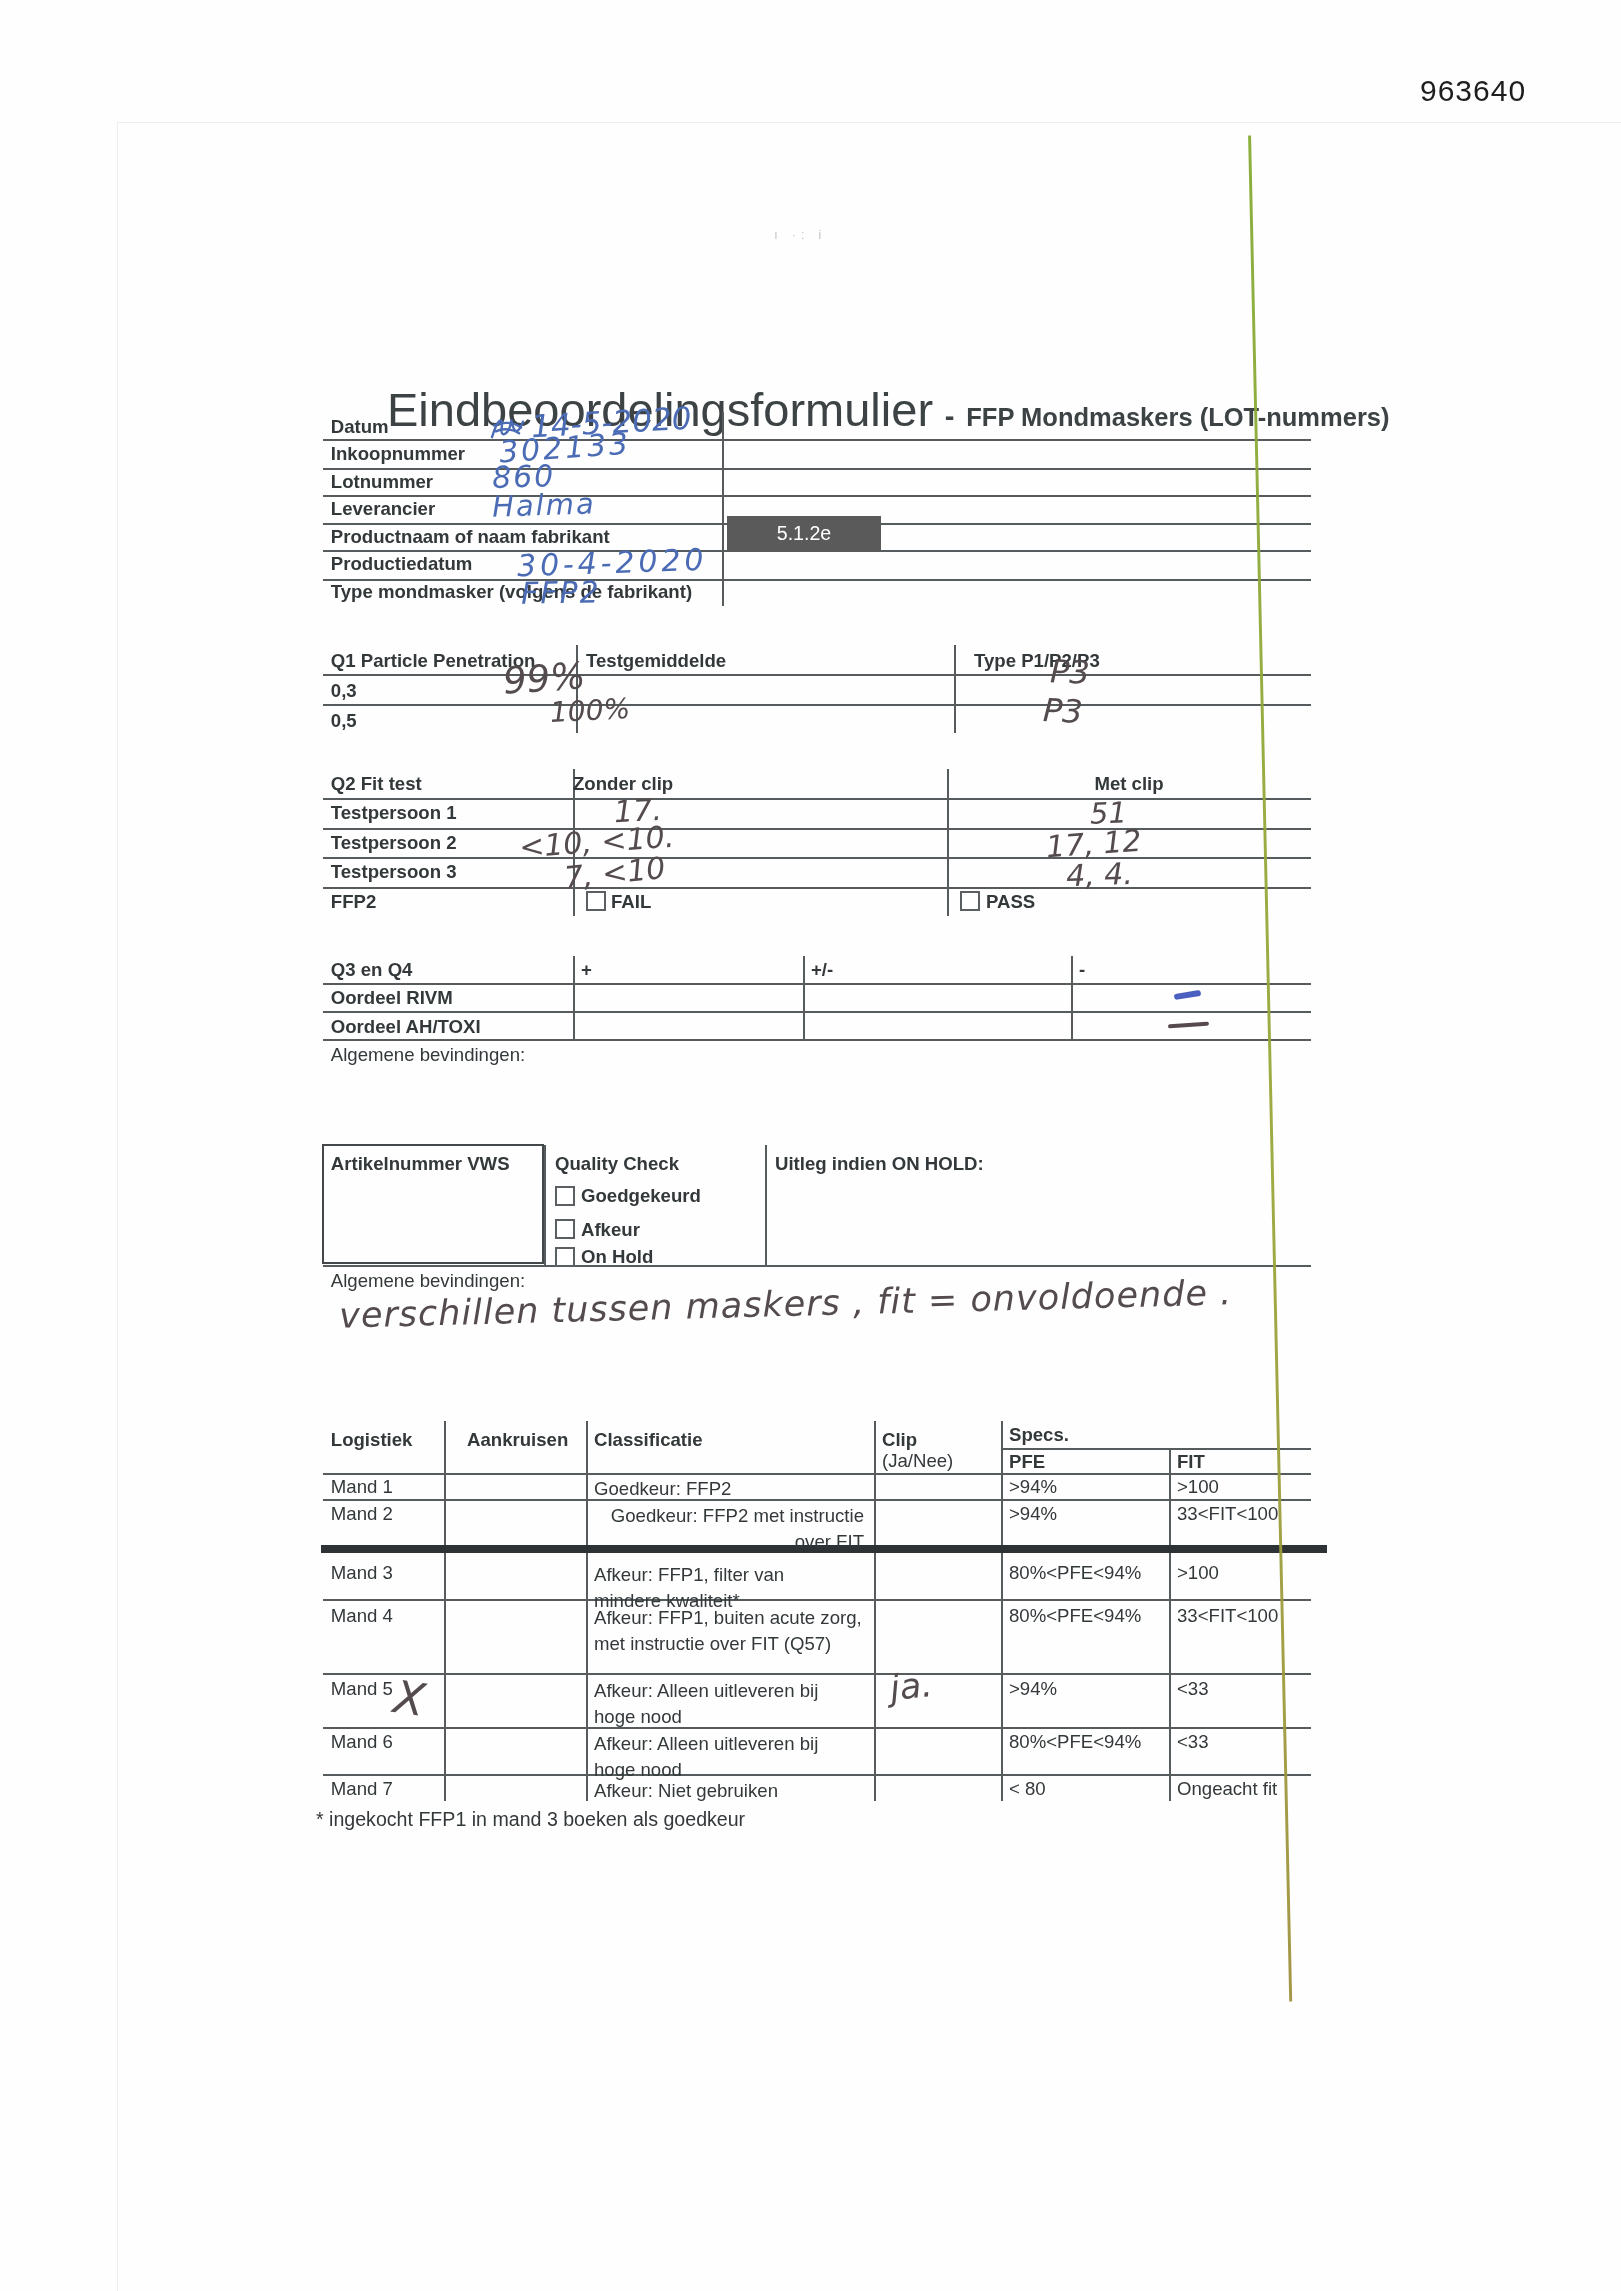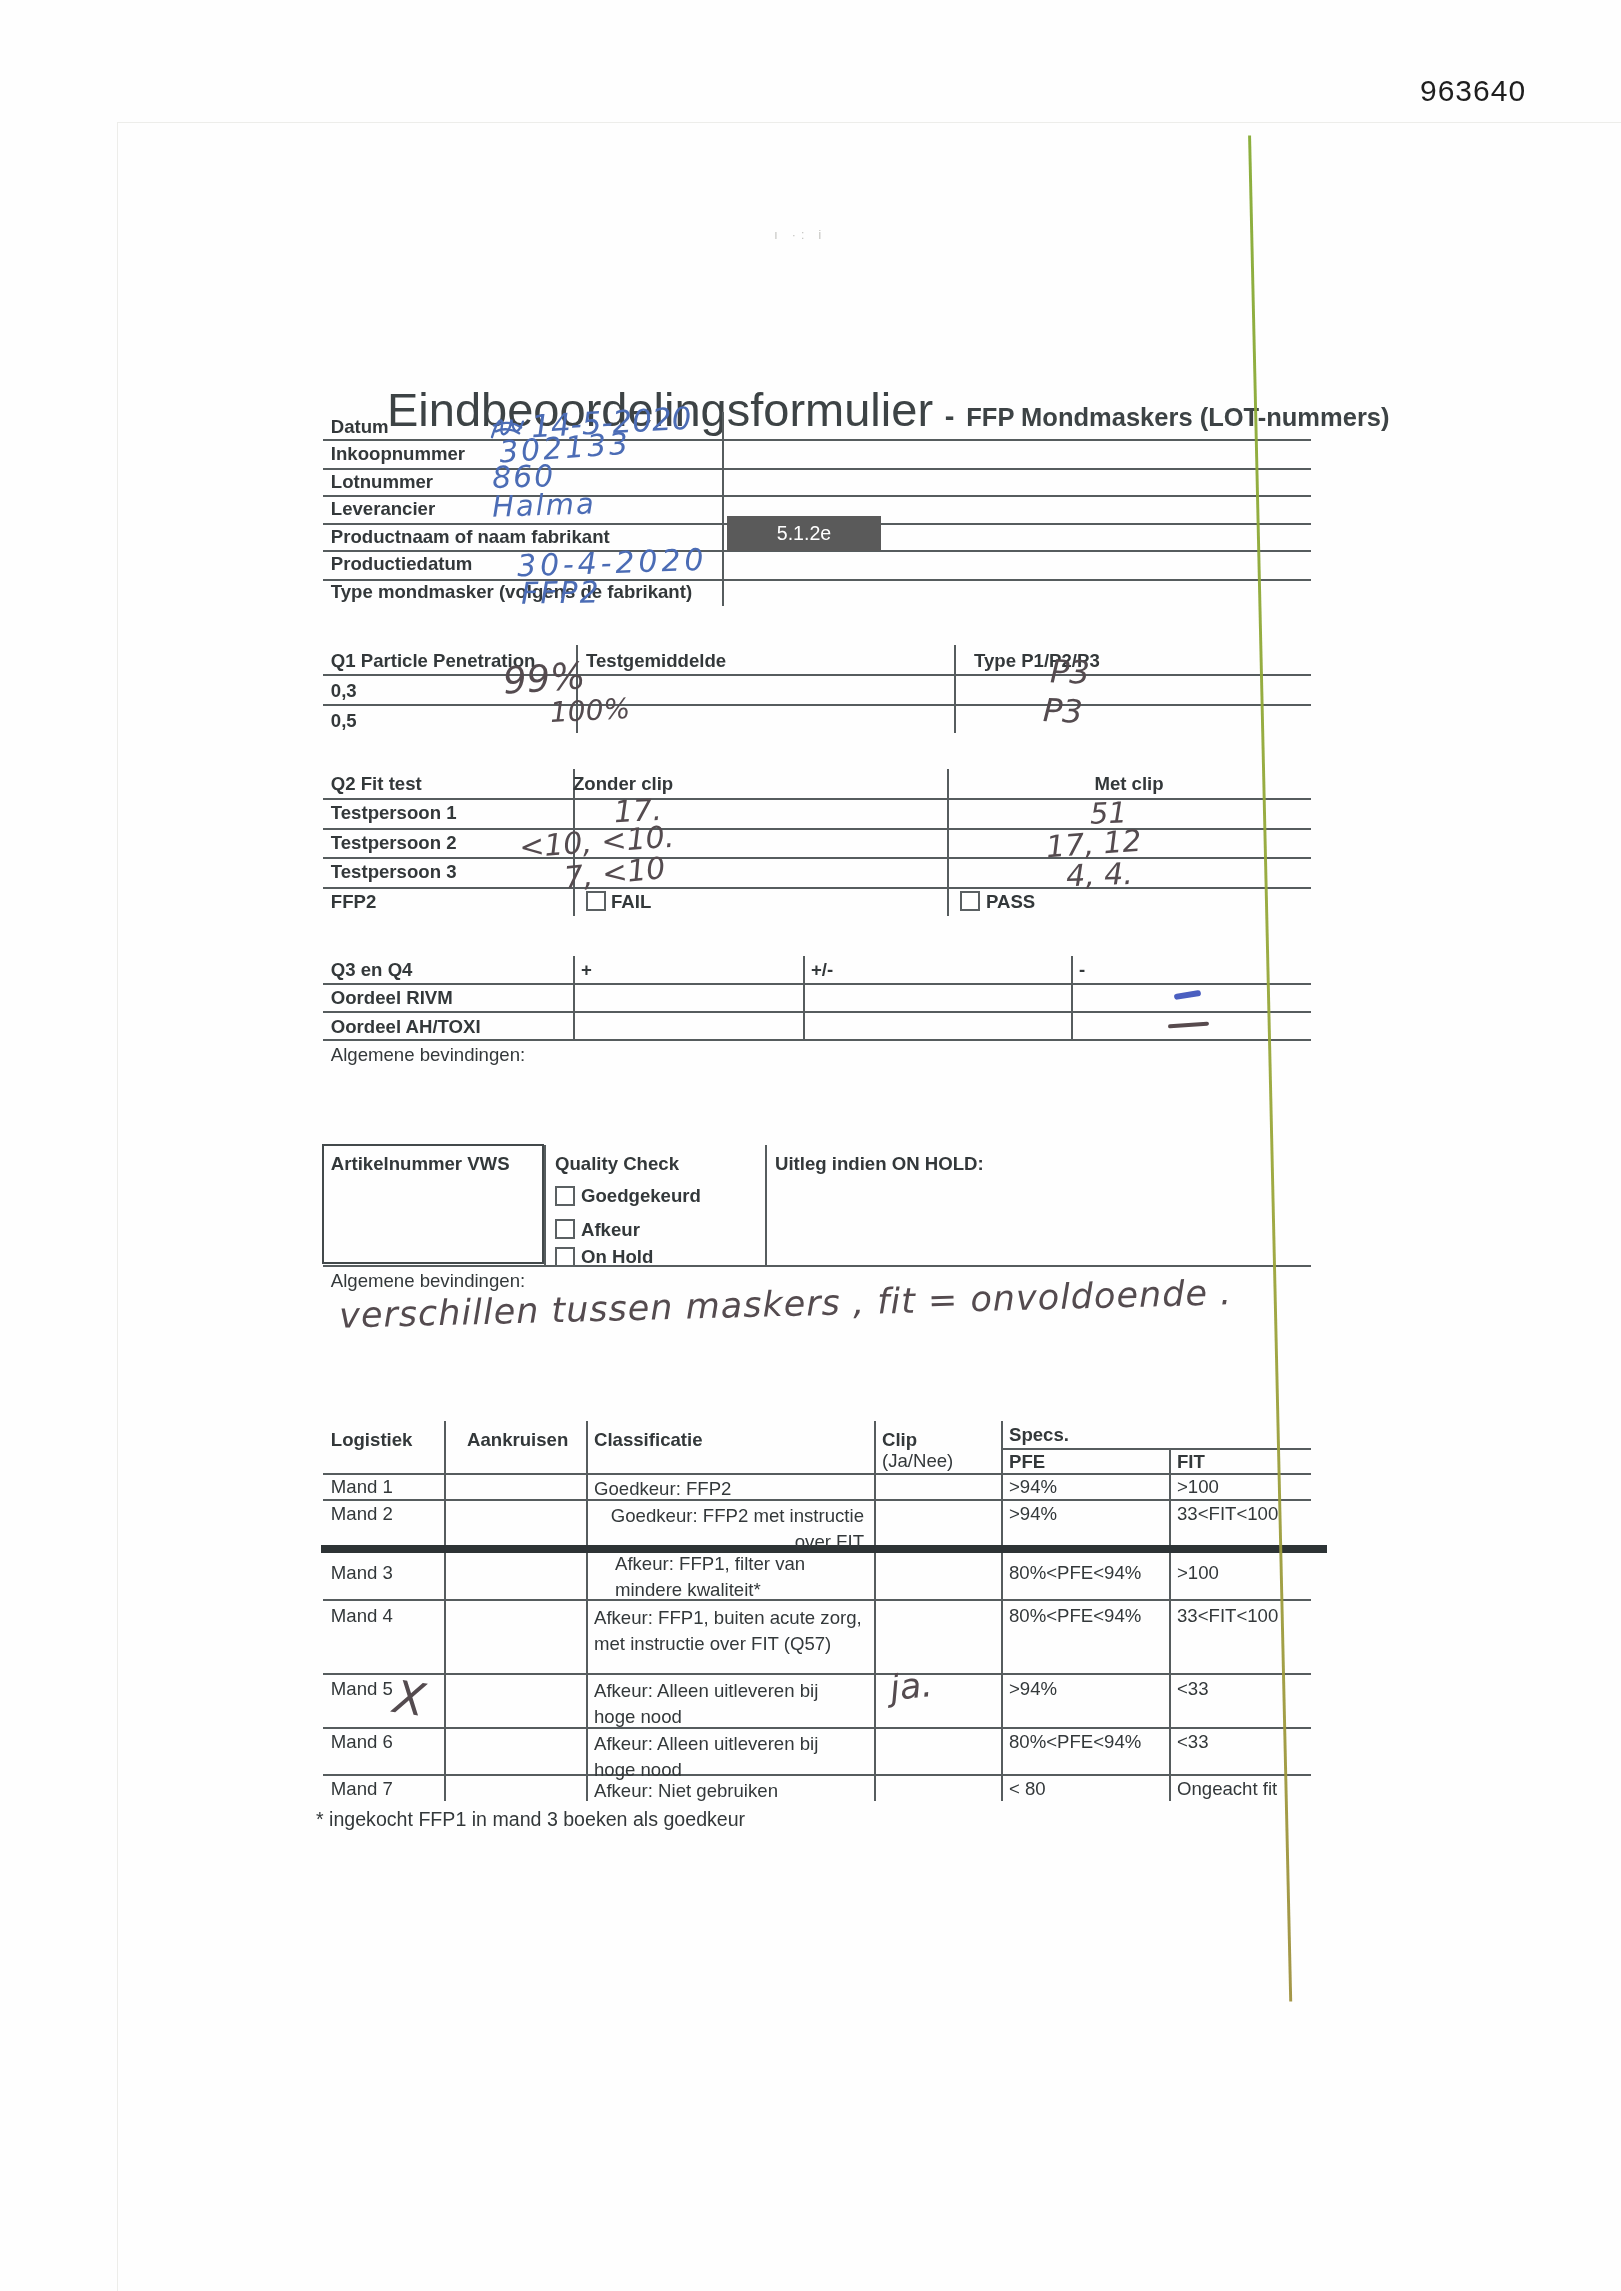--- a/index.html
+++ b/index.html
@@ -193,21 +193,21 @@
     <span class="wrap" style="left:271px; top:55px; width:270px;">Goedkeur: FFP2</span>
     <span class="txt" style="left:686px; top:55px;">&gt;94%</span>
     <span class="txt" style="left:854px; top:55px;">&gt;100</span>
 
     <span class="txt" style="left:7.8px; top:82px;">Mand 2</span>
     <span class="wrap" style="left:271px; top:82px; width:270px;text-align:right;">Goedkeur: FFP2 met instructie over FIT</span>
     <span class="txt" style="left:686px; top:82px;">&gt;94%</span>
     <span class="txt" style="left:854px; top:82px;">33&lt;FIT&lt;100</span>
 
     <span class="txt" style="left:7.8px; top:141px;">Mand 3</span>
-    <span class="wrap" style="left:271px; top:130px; width:245px;margin-left:21px;">Afkeur: FFP1, filter van mindere kwaliteit*</span>
+    <span class="wrap" style="left:271px; top:141px; width:245px;">Afkeur: FFP1, filter van mindere kwaliteit*</span>
     <span class="txt" style="left:686px; top:141px;">80%&lt;PFE&lt;94%</span>
     <span class="txt" style="left:854px; top:141px;">&gt;100</span>
 
     <span class="txt" style="left:7.8px; top:184px;">Mand 4</span>
     <span class="wrap" style="left:271px; top:184px; width:270px;">Afkeur: FFP1, buiten acute zorg, met instructie over FIT (Q57)</span>
     <span class="txt" style="left:686px; top:184px;">80%&lt;PFE&lt;94%</span>
     <span class="txt" style="left:854px; top:184px;">33&lt;FIT&lt;100</span>
 
     <span class="txt" style="left:7.8px; top:257px;">Mand 5</span>
     <span class="hw hw-dark" style="left:71px; top:251px; font-size:45px; transform:rotate(8deg);">X</span>

